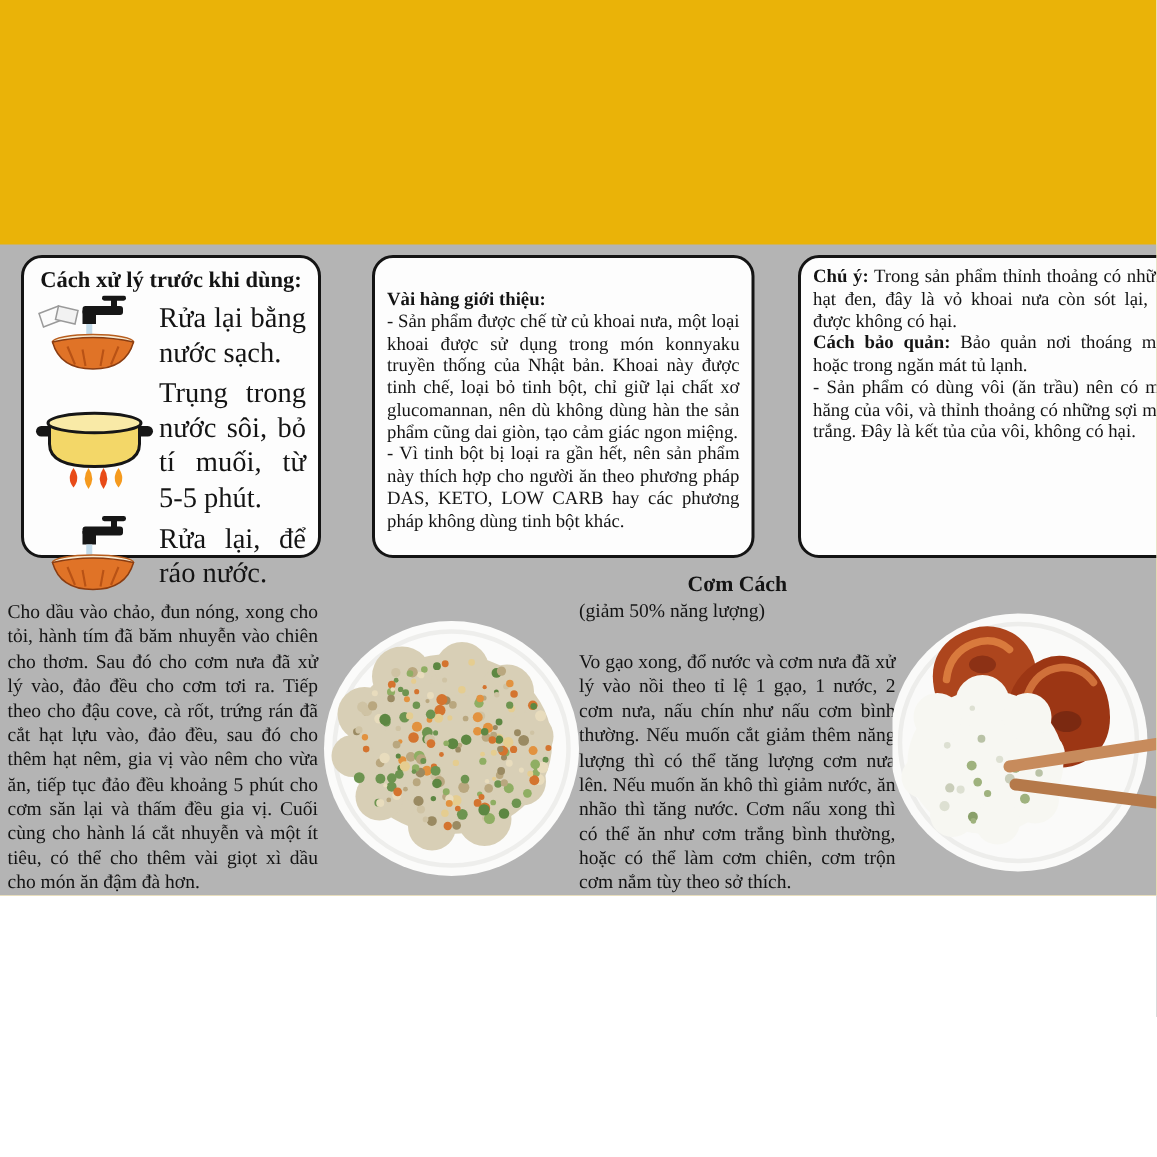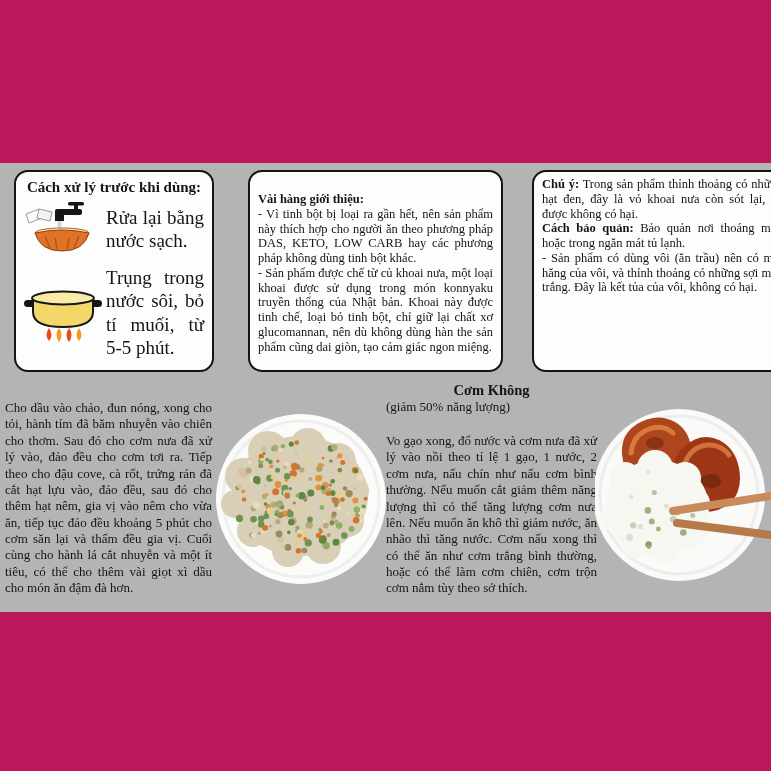--- a/index.html
+++ b/index.html
@@ -1,17 +1,17 @@
 <!DOCTYPE html>
 <html><head>
 <meta charset="utf-8">
 <style>
   html,body{margin:0;padding:0;background:#ffffff;}
   .canvas{
-    position:relative;width:771px;height:771px;background:#be185d;overflow:hidden;
+    position:relative;width:771px;height:597px;background:#eab308;overflow:hidden;
     font-family:"Liberation Serif","DejaVu Serif",serif;color:#141414;
   }
   .band{position:absolute;left:0;top:163px;width:771px;height:449px;background:#b4b4b4;}
   .box{
     position:absolute;top:170px;height:202px;background:#fdfdfd;border:2px solid #141414;
     border-radius:14px;box-sizing:border-box;
   }
   .box1{left:14px;width:200px;display:flex;flex-direction:column;padding:4px 4px 6px;}
   .box1 h3{margin:3px 0 1px;font-size:15px;text-align:center;font-weight:bold;letter-spacing:0;}
   .steps{flex:1;display:flex;flex-direction:column;justify-content:space-around;}
@@ -72,28 +72,43 @@
               <path d="M28 57 q-5 -6 0 -13 q5 7 0 13 z" fill="#e84b18"></path>
               <path d="M38 58 q-5 -7 0 -14 q5 7 0 14 z" fill="#f59a1e"></path>
               <path d="M48 58 q-5 -7 0 -14 q5 7 0 14 z" fill="#e84b18"></path>
               <path d="M58 57 q-5 -6 0 -13 q5 7 0 13 z" fill="#f59a1e"></path>
             </g>
           </svg>
         </span>
         <p>Trụng trong nước sôi, bỏ tí muối, từ 5-5 phút.</p>
       </div>
 
+      <div class="step">
+        <span class="icn">
+          <svg viewBox="0 0 84 54" width="84" height="54">
+            <rect x="34" y="7" width="27" height="6" rx="2" fill="#161616"></rect>
+            <rect x="34" y="10" width="9" height="9" fill="#161616"></rect>
+            <rect x="53" y="2" width="4" height="6" fill="#161616"></rect>
+            <rect x="47" y="0" width="16" height="3.5" rx="1.6" fill="#161616"></rect>
+            <rect x="36.5" y="19" width="4" height="10" fill="#c4dcea"></rect>
+            <ellipse cx="41" cy="31" rx="27" ry="5" fill="#f7ead2" stroke="#b85d1d"></ellipse>
+            <path d="M14 31 q27 -6 54 0 q-5 18 -27 18 q-22 0 -27 -18 z" fill="#e07327" stroke="#8a3d12"></path>
+            <path d="M24 34 l5 12 M34 36 l2 11 M48 36 l-2 11 M58 34 l-5 12" stroke="#b85215" stroke-width="1.4" fill="none"></path>
+          </svg>
+        </span>
+        <p>Rửa lại, để ráo nước.</p>
+      </div>
 
     </div>
   </section>
 
   <section class="box box2">
     <p class="ttl" style="font-weight:bold;">Vài hàng giới thiệu:</p>
+    <p>- Sản phẩm được chế từ củ khoai nưa, một loại khoai được sử dụng trong món konnyaku truyền thống của Nhật bản. Khoai này được tinh chế, loại bỏ tinh bột, chỉ giữ lại chất xơ glucomannan, nên dù không dùng hàn the sản phẩm cũng dai giòn, tạo cảm giác ngon miệng.</p>
     <p>- Vì tinh bột bị loại ra gần hết, nên sản phẩm này thích hợp cho người ăn theo phương pháp DAS, KETO, LOW CARB hay các phương pháp không dùng tinh bột khác.</p>
-    <p>- Sản phẩm được chế từ củ khoai nưa, một loại khoai được sử dụng trong món konnyaku truyền thống của Nhật bản. Khoai này được tinh chế, loại bỏ tinh bột, chỉ giữ lại chất xơ glucomannan, nên dù không dùng hàn the sản phẩm cũng dai giòn, tạo cảm giác ngon miệng.</p>
   </section>
 
   <section class="box box3">
     <p><b>Chú ý:</b><span> Trong sản phẩm thỉnh thoảng có những hạt đen, đây là vỏ khoai nưa còn sót lại, ăn được không có hại.</span></p>
     <p><b>Cách bảo quản:</b><span> Bảo quản nơi thoáng mát, hoặc trong ngăn mát tủ lạnh.</span></p>
     <p>- Sản phẩm có dùng vôi (ăn trầu) nên có mùi hăng của vôi, và thỉnh thoảng có những sợi màu trắng. Đây là kết tủa của vôi, không có hại.</p>
   </section>
 
   <section class="col col-left">
     <p class="just">Cho dầu vào chảo, đun nóng, xong cho tỏi, hành tím đã băm nhuyễn vào chiên cho thơm. Sau đó cho cơm nưa đã xử lý vào, đảo đều cho cơm tơi ra. Tiếp theo cho đậu cove, cà rốt, trứng rán đã cắt hạt lựu vào, đảo đều, sau đó cho thêm hạt nêm, gia vị vào nêm cho vừa ăn, tiếp tục đảo đều khoảng 5 phút cho cơm săn lại và thấm đều gia vị. Cuối cùng cho hành lá cắt nhuyễn và một ít tiêu, có thể cho thêm vài giọt xì dầu cho món ăn đậm đà hơn.</p>
@@ -305,21 +320,21 @@
           <circle cx="119.7" cy="75.3" r="2.3" fill="#5d8742"></circle>
           <circle cx="74.0" cy="57.7" r="2.3" fill="#e8dcbd"></circle>
           <circle cx="142.8" cy="64.9" r="2.2" fill="#5d8742"></circle>
           <circle cx="107.1" cy="59.6" r="2.5" fill="#e2923f"></circle>
           <circle cx="81.3" cy="97.0" r="1.6" fill="#d4742f"></circle>
         </g>
     </svg>
   </div>
 
   <section class="col col-right">
-    <h4>Cơm Không</h4>
+    <h4>Cơm Cách</h4>
     <div class="sub">(giảm 50% năng lượng)</div>
     <p class="just">Vo gạo xong, đổ nước và cơm nưa đã xử lý vào nồi theo tỉ lệ 1 gạo, 1 nước, 2 cơm nưa, nấu chín như nấu cơm bình thường. Nếu muốn cắt giảm thêm năng lượng thì có thể tăng lượng cơm nưa lên. Nếu muốn ăn khô thì giảm nước, ăn nhão thì tăng nước. Cơm nấu xong thì có thể ăn như cơm trắng bình thường, hoặc có thể làm cơm chiên, cơm trộn cơm nắm tùy theo sở thích.</p>
   </section>
 
   <div class="photo photo-right">
     <svg viewBox="0 0 176 205">
       <circle cx="84" cy="102" r="86" fill="#fafaf9"></circle>
       <circle cx="84" cy="102" r="79" fill="none" stroke="#ededeb" stroke-width="3"></circle>
 
       <path d="M30 75 q-10 -30 12 -44 q20 -12 38 -2 q14 8 16 26 q2 18 -12 28 q-24 14 -42 4 q-9 -5 -12 -12 z" fill="#ad451d"></path>

